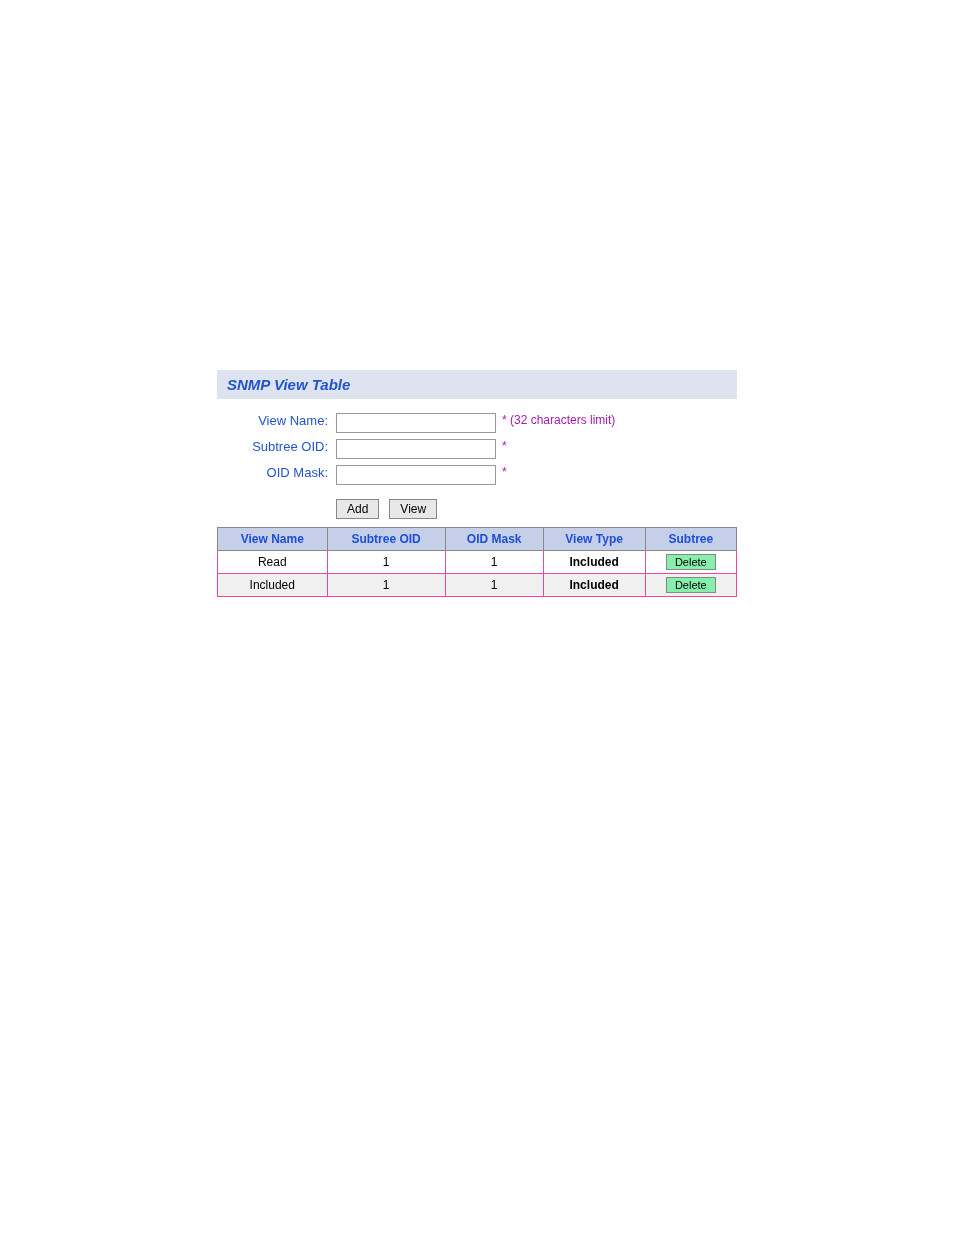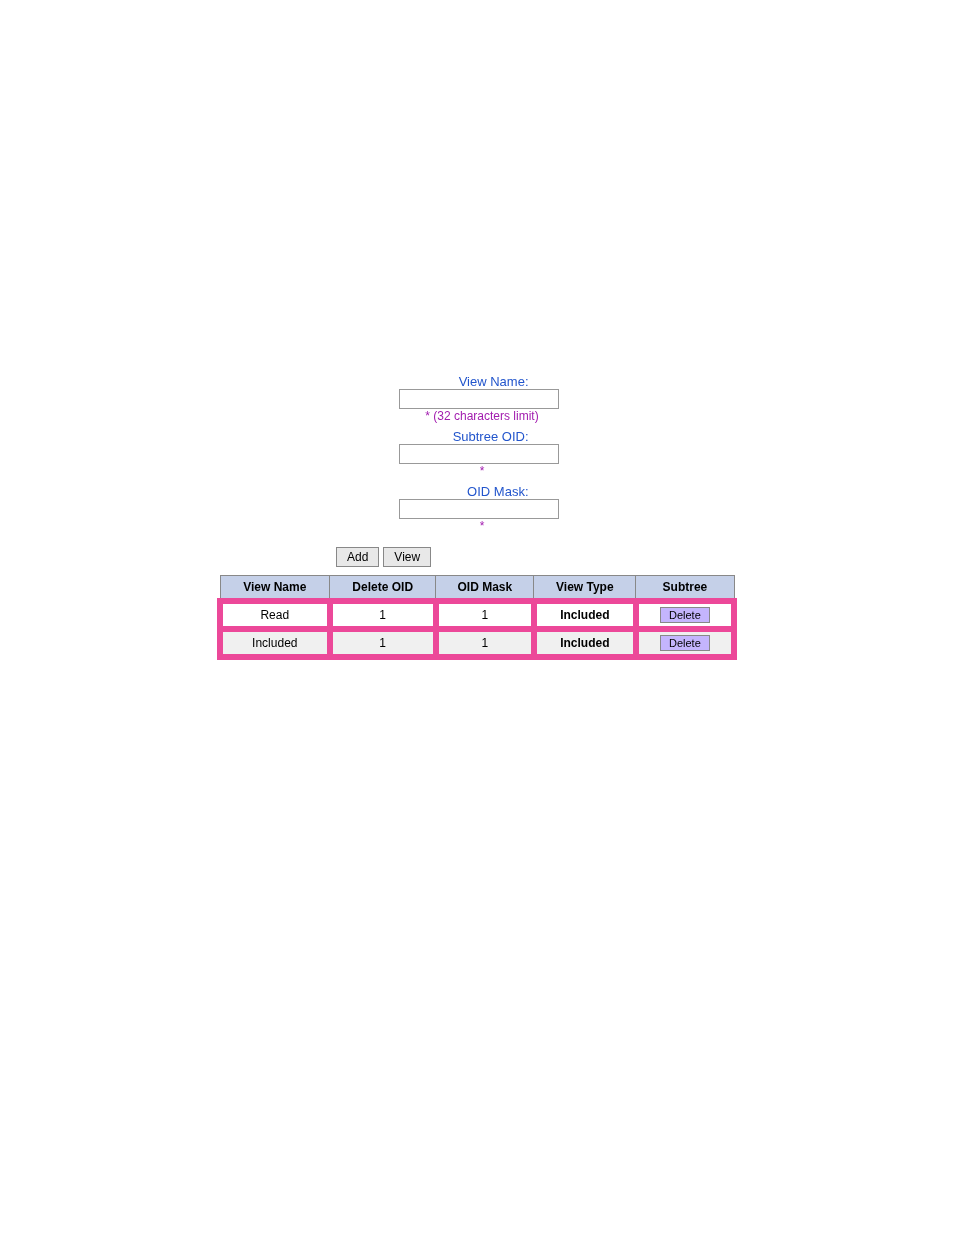--- a/index.html
+++ b/index.html
@@ -37,24 +37,23 @@
       font-style: italic;
       margin-bottom: 10px;
     }
 
     .form-section {
       padding: 4px 0 8px 0;
     }
 
     .form-row {
       display: flex;
-      align-items: center;
+      align-items: flex-start;
       margin-bottom: 6px;
       padding-left: 4px;
-      flex-direction: column;
     }
 
     .form-label {
       width: 115px;
       color: #2255cc;
       font-size: 13px;
       text-align: right;
       padding-right: 8px;
     }
 
@@ -78,83 +77,86 @@
       border: 1px solid #999;
       font-size: 12px;
       padding: 1px 2px;
     }
 
     .button-row {
       display: flex;
       align-items: center;
       margin-bottom: 8px;
       padding-left: 119px;
-      gap: 4px;
+      gap: 10px;
     }
 
     .btn {
       padding: 2px 10px;
       font-size: 12px;
       border: 1px solid #888;
       background: #e8e8e8;
       cursor: pointer;
       min-width: 40px;
     }
 
     
     .data-table {
       width: 100%;
       border-collapse: collapse;
       border: 1px solid #888;
     }
 
     .data-table th {
       background-color: #c5d0e8;
-      color: #000000;
+      color: #1d4ed8;
       font-size: 12px;
       font-weight: bold;
       padding: 4px 8px;
       border: 1px solid #888;
       text-align: center;
     }
 
     .data-table td {
       font-size: 12px;
       padding: 3px 8px;
-      border: 6px solid #ec4899;
+      border: 1px solid #ec4899;
       text-align: center;
     }
 
     .data-table tr:nth-child(odd) td {
       background-color: #ffffff;
     }
 
     .data-table tr:nth-child(even) td {
       background-color: #f0f0f0;
     }
 
     .view-type-cell {
       font-weight: bold;
       color: #000;
     }
 
     .delete-btn {
       padding: 1px 8px;
       font-size: 11px;
       border: 1px solid #888;
-      background: #c4b5fd;
+      background: #86efac;
       cursor: pointer;
     }
   </style>
 </head>
 <body>
 
 <div class="page-wrapper">
   <div class="content-panel">
 
+    <div class="panel-title">
+      <span>SNMP View Table</span>
+    </div>
 
     <div class="form-section">
 
       <div class="form-row">
         <label class="form-label">View Name:</label>
         <input class="form-input" type="text" value="" style="">
         <span class="form-hint">* (32 characters limit)</span>
       </div>
 
       <div class="form-row">
@@ -174,21 +176,21 @@
 
     <div class="button-row">
       <button class="btn">Add</button>
       <button class="btn">View</button>
     </div>
 
     <table class="data-table">
       <thead>
         <tr>
           <th>View Name</th>
-          <th>Delete OID</th>
+          <th>Subtree OID</th>
           <th>OID Mask</th>
           <th>View Type</th>
           <th>Subtree</th>
         </tr>
       </thead>
       <tbody id="table-body">
       <tr>
             <td>Read</td>
             <td>1</td>
             <td>1</td>

